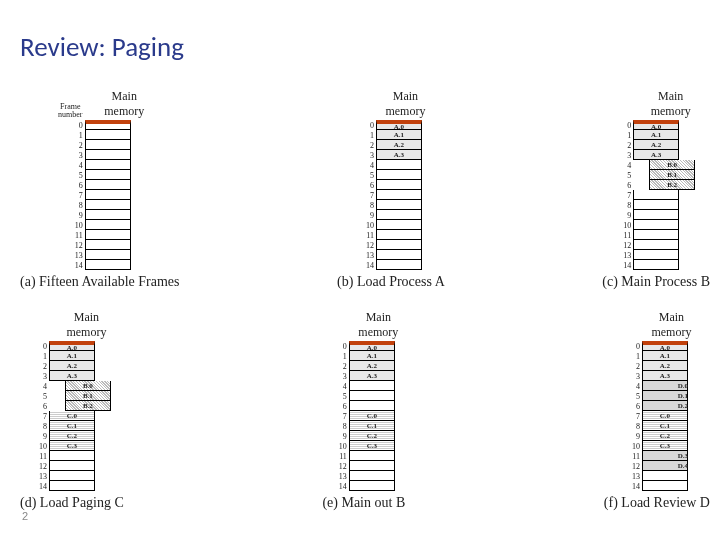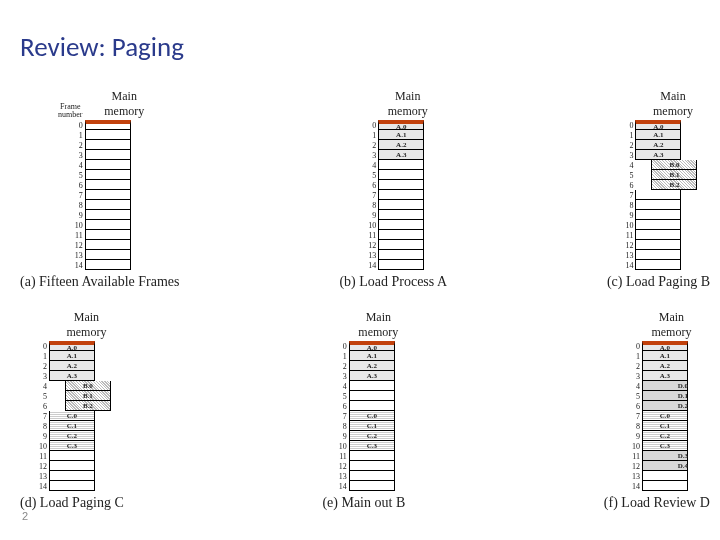--- a/index.html
+++ b/index.html
@@ -236,21 +236,21 @@
             </div>
             <div class="frame">
               <div class="num">13</div>
               <div class="cell"></div>
             </div>
             <div class="frame">
               <div class="num">14</div>
               <div class="cell"></div>
             </div>
           </div>
-          <div class="caption">(c) Load Paging B</div>
+          <div class="caption">(c) Main Process B</div>
         </div>
       </div>
       <div class="row">
         <div class="panel">
           <div class="headers">
             <div style="width: 16px;"></div>
             <div class="hdr-mm">Main memory</div>
           </div>
           <div class="mem">
             <div class="frame">

